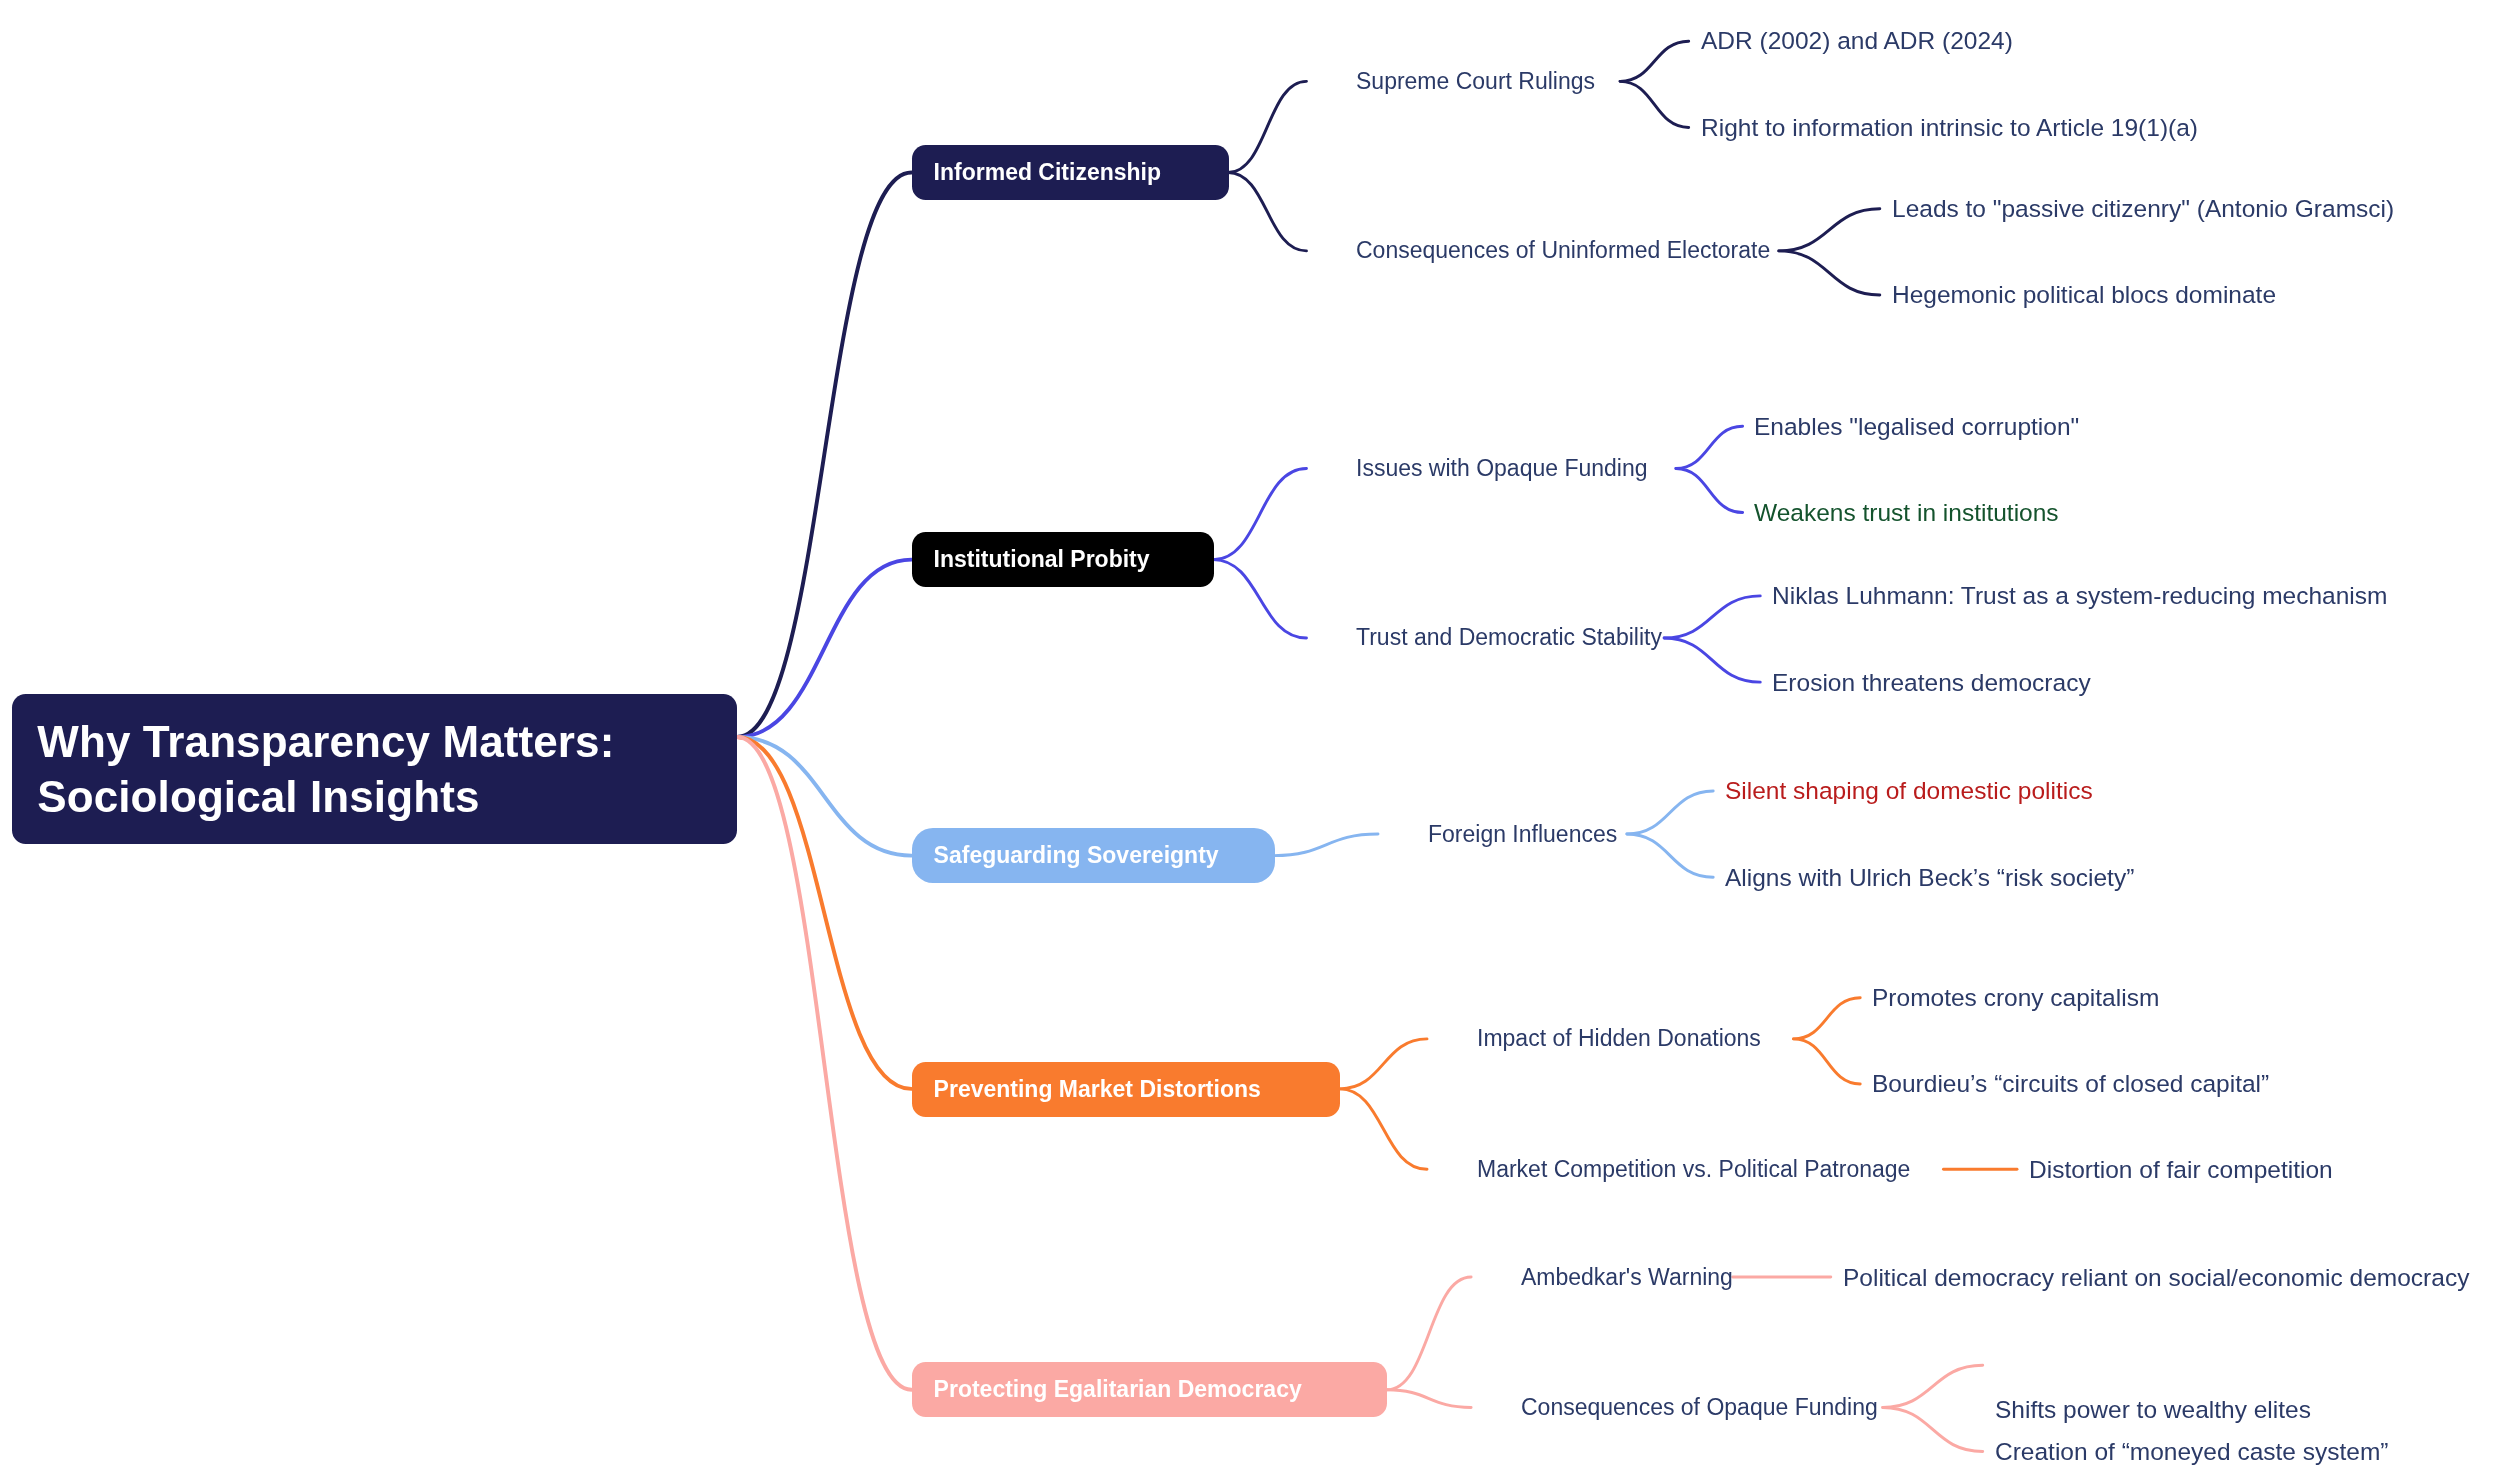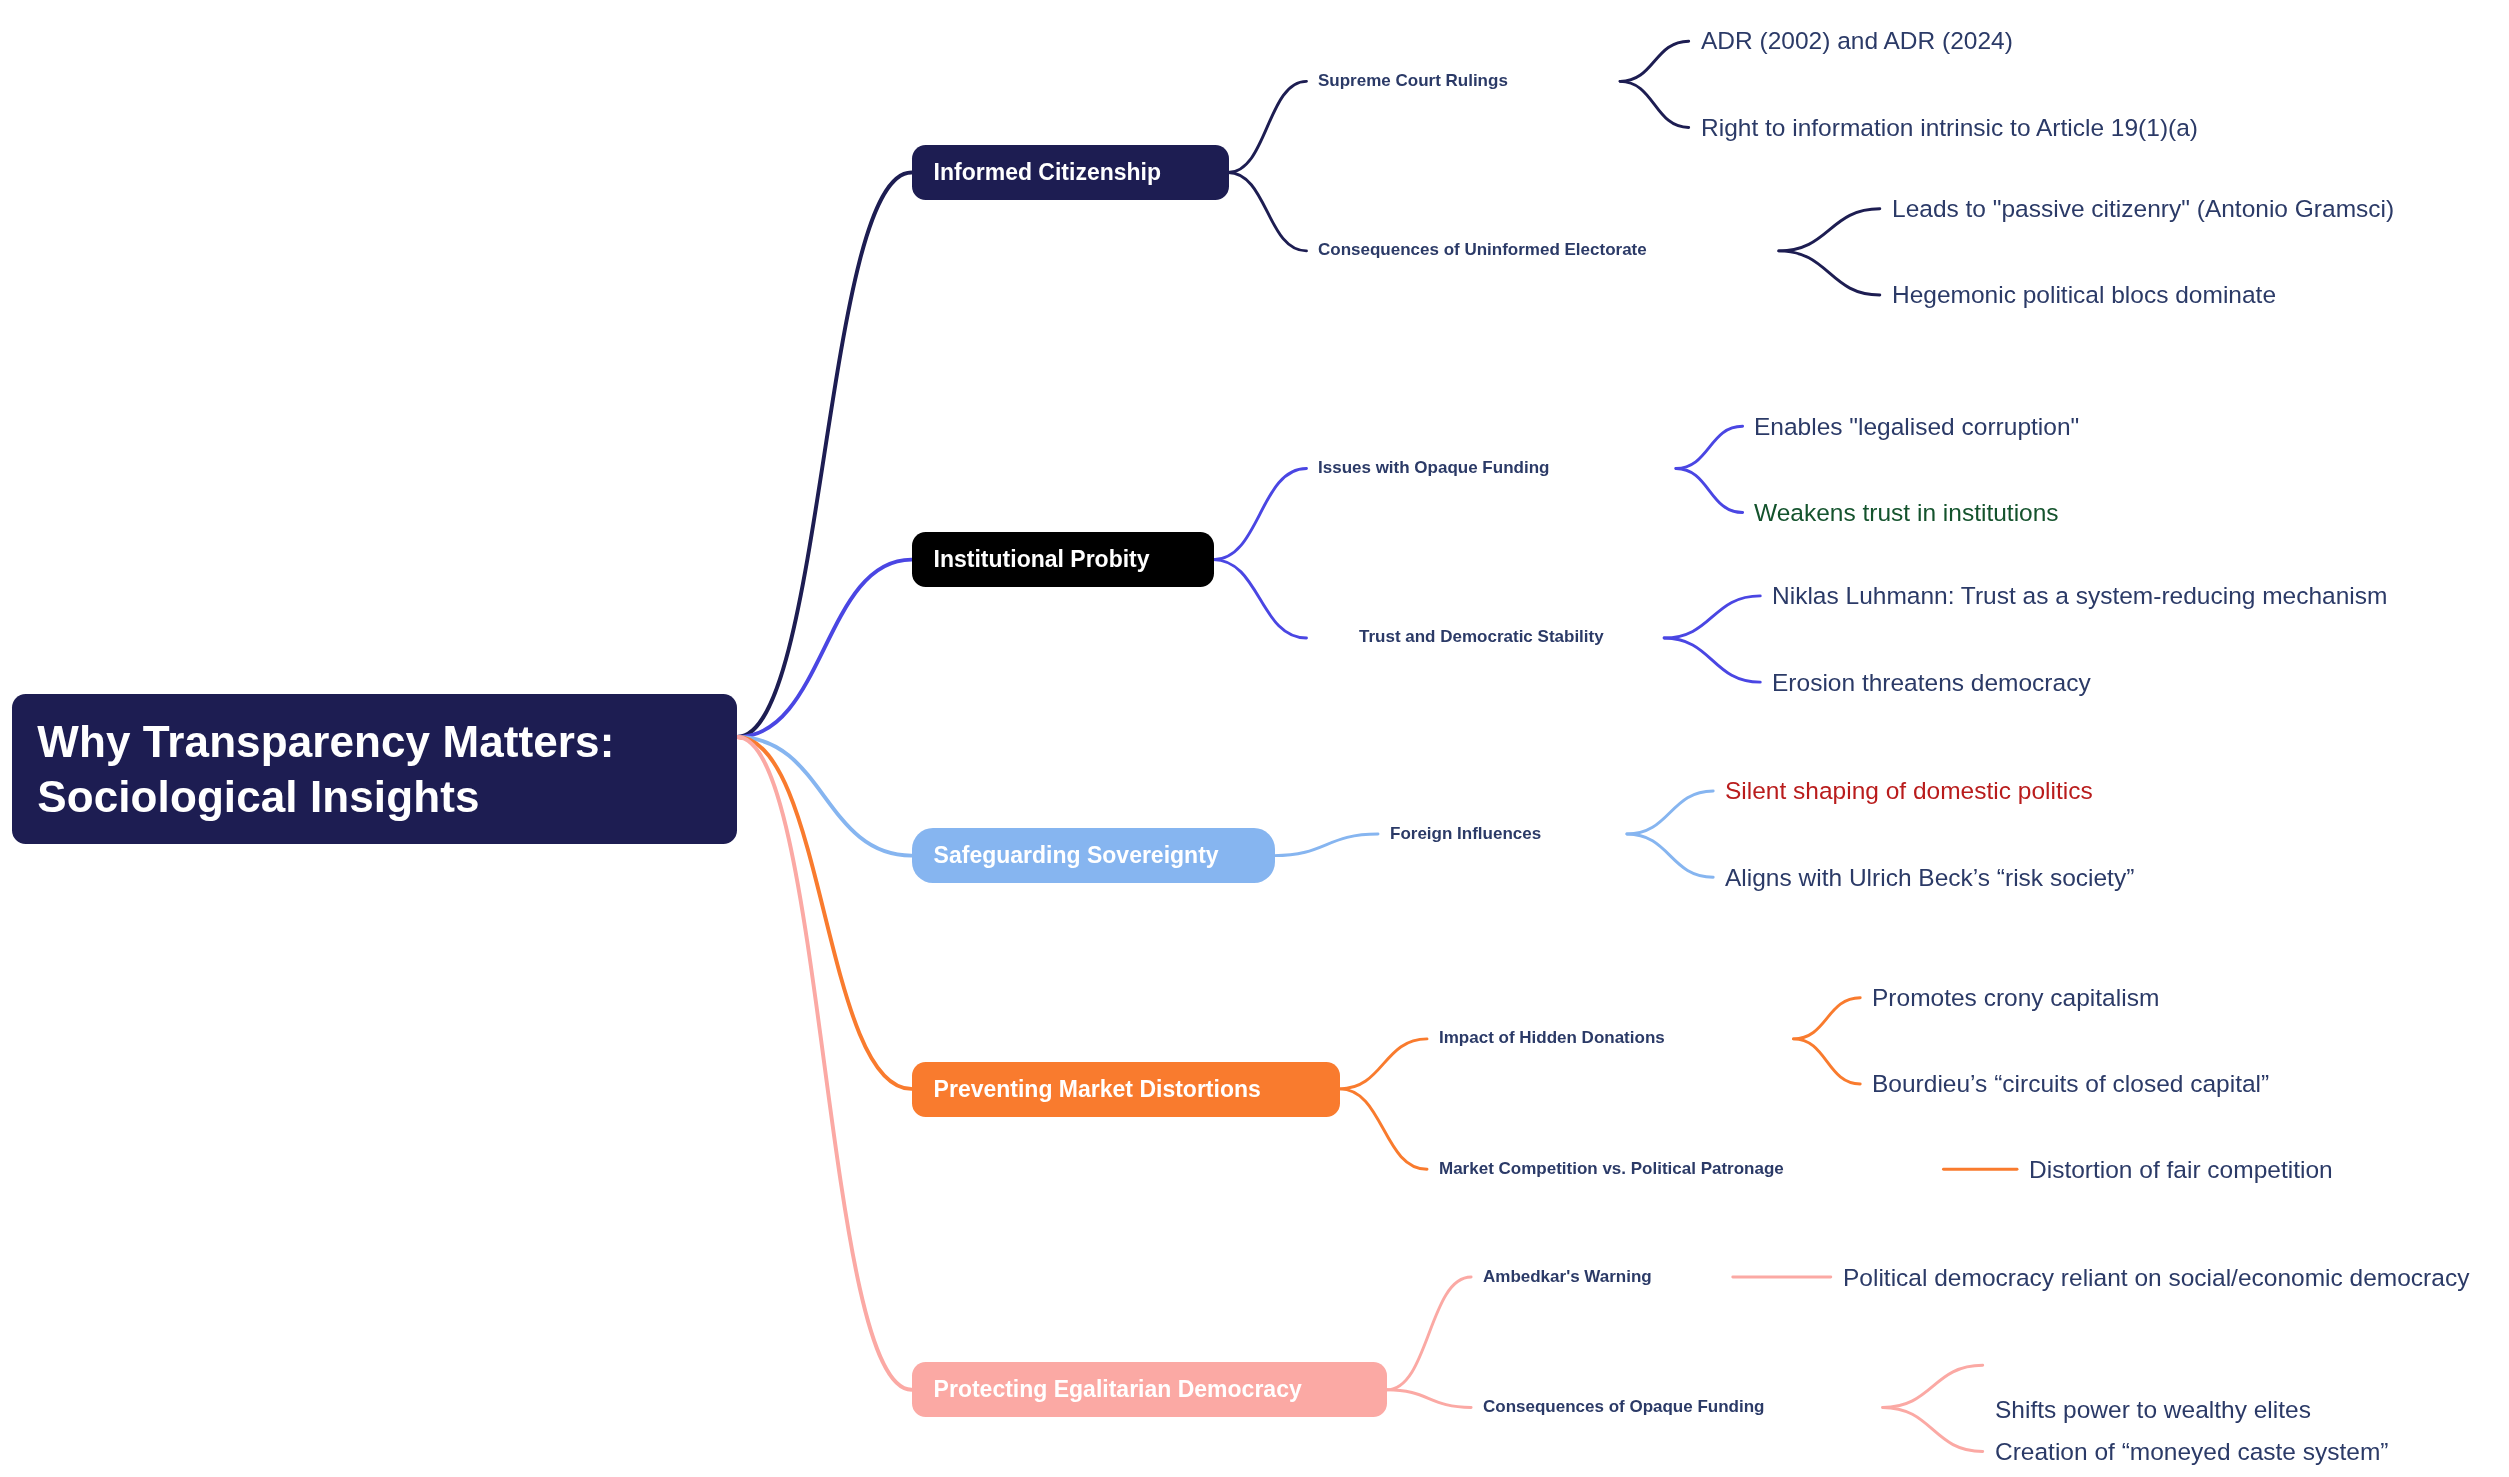--- a/index.html
+++ b/index.html
@@ -48,25 +48,26 @@
     border-radius: 13.7px;
     padding: 10.8px 21.6px;
     color: #ffffff;
     font-size: 23px;
     font-weight: 700;
     white-space: nowrap;
     line-height: 1.2;
   }
   .node-leaf {
     color: #2b3a67;
-    font-size: 17px;
-    font-weight: 700;
+    font-size: 23px;
+    font-weight: 400;
     white-space: nowrap;
     line-height: 1.2;
     background: transparent;
+    margin-left: 38px;
   }
   .node-sub {
     color: #2b3a67;
     font-size: 24.5px;
     font-weight: 400;
     white-space: nowrap;
     line-height: 1.2;
     background: transparent;
   }
 </style>
@@ -114,21 +115,21 @@
       <div class="node node-leaf" style="left: 1318px; top: 62px; width: 292px; min-height: 39px; color: rgb(43, 58, 103);">Supreme Court Rulings</div>
       <div class="node node-sub" style="left: 1701px; top: 21.6px; width: 312px; min-height: 39px; color: rgb(43, 58, 103);">ADR (2002) and ADR (2024)</div>
       <div class="node node-sub" style="left: 1701px; top: 108px; width: 527px; min-height: 39px; color: rgb(43, 58, 103);">Right to information intrinsic to Article 19(1)(a)</div>
       <div class="node node-leaf" style="left: 1318px; top: 231px; width: 451px; min-height: 39px; color: rgb(43, 58, 103);">Consequences of Uninformed Electorate</div>
       <div class="node node-sub" style="left: 1892px; top: 189px; width: 576px; min-height: 39px; color: rgb(43, 58, 103);">Leads to "passive citizenry" (Antonio Gramsci)</div>
       <div class="node node-sub" style="left: 1892px; top: 275px; width: 410px; min-height: 39px; color: rgb(43, 58, 103);">Hegemonic political blocs dominate</div>
       <div class="node node-branch" style="left: 912px; top: 532px; width: 302px; min-height: 55px; background: #000000; color: rgb(255, 255, 255);">Institutional Probity</div>
       <div class="node node-leaf" style="left: 1318px; top: 449px; width: 348px; min-height: 39px; color: rgb(43, 58, 103);">Issues with Opaque Funding</div>
       <div class="node node-sub" style="left: 1754px; top: 407px; width: 343px; min-height: 39px; color: rgb(43, 58, 103);">Enables "legalised corruption"</div>
       <div class="node node-sub" style="left: 1754px; top: 493px; width: 333px; min-height: 39px; color: #14532d;">Weakens trust in institutions</div>
-      <div class="node node-leaf" style="left: 1359px; top: 618px; width: 336px; min-height: 39px; color: rgb(43, 58, 103);">Trust and Democratic Stability</div>
+      <div class="node node-leaf" style="left: 1318px; top: 618px; width: 336px; min-height: 39px; color: rgb(43, 58, 103);">Trust and Democratic Stability</div>
       <div class="node node-sub" style="left: 1772px; top: 576px; width: 627px; min-height: 39px; color: rgb(43, 58, 103);">Niklas Luhmann: Trust as a system-reducing mechanism</div>
       <div class="node node-sub" style="left: 1772px; top: 663px; width: 333px; min-height: 39px; color: rgb(43, 58, 103);">Erosion threatens democracy</div>
       <div class="node node-branch" style="left: 912px; top: 828px; width: 363px; min-height: 55px; background: rgb(134, 181, 240); color: rgb(255, 255, 255); border-radius: 21px;">Safeguarding Sovereignty</div>
       <div class="node node-leaf" style="left: 1390px; top: 815px; width: 227px; min-height: 39px; color: rgb(43, 58, 103);">Foreign Influences</div>
       <div class="node node-sub" style="left: 1725px; top: 771px; width: 402px; min-height: 39px; color: #b91c1c;">Silent shaping of domestic politics</div>
       <div class="node node-sub" style="left: 1725px; top: 858px; width: 461px; min-height: 39px; color: rgb(43, 58, 103);">Aligns with Ulrich Beck’s “risk society”</div>
       <div class="node node-branch" style="left: 912px; top: 1062px; width: 428px; min-height: 55px; background: rgb(249, 123, 46); color: rgb(255, 255, 255);">Preventing Market Distortions</div>
       <div class="node node-leaf" style="left: 1439px; top: 1019px; width: 345px; min-height: 39px; color: rgb(43, 58, 103);">Impact of Hidden Donations</div>
       <div class="node node-sub" style="left: 1872px; top: 978px; width: 304px; min-height: 39px; color: rgb(43, 58, 103);">Promotes crony capitalism</div>
       <div class="node node-sub" style="left: 1872px; top: 1064px; width: 441px; min-height: 39px; color: rgb(43, 58, 103);">Bourdieu’s “circuits of closed capital”</div>

